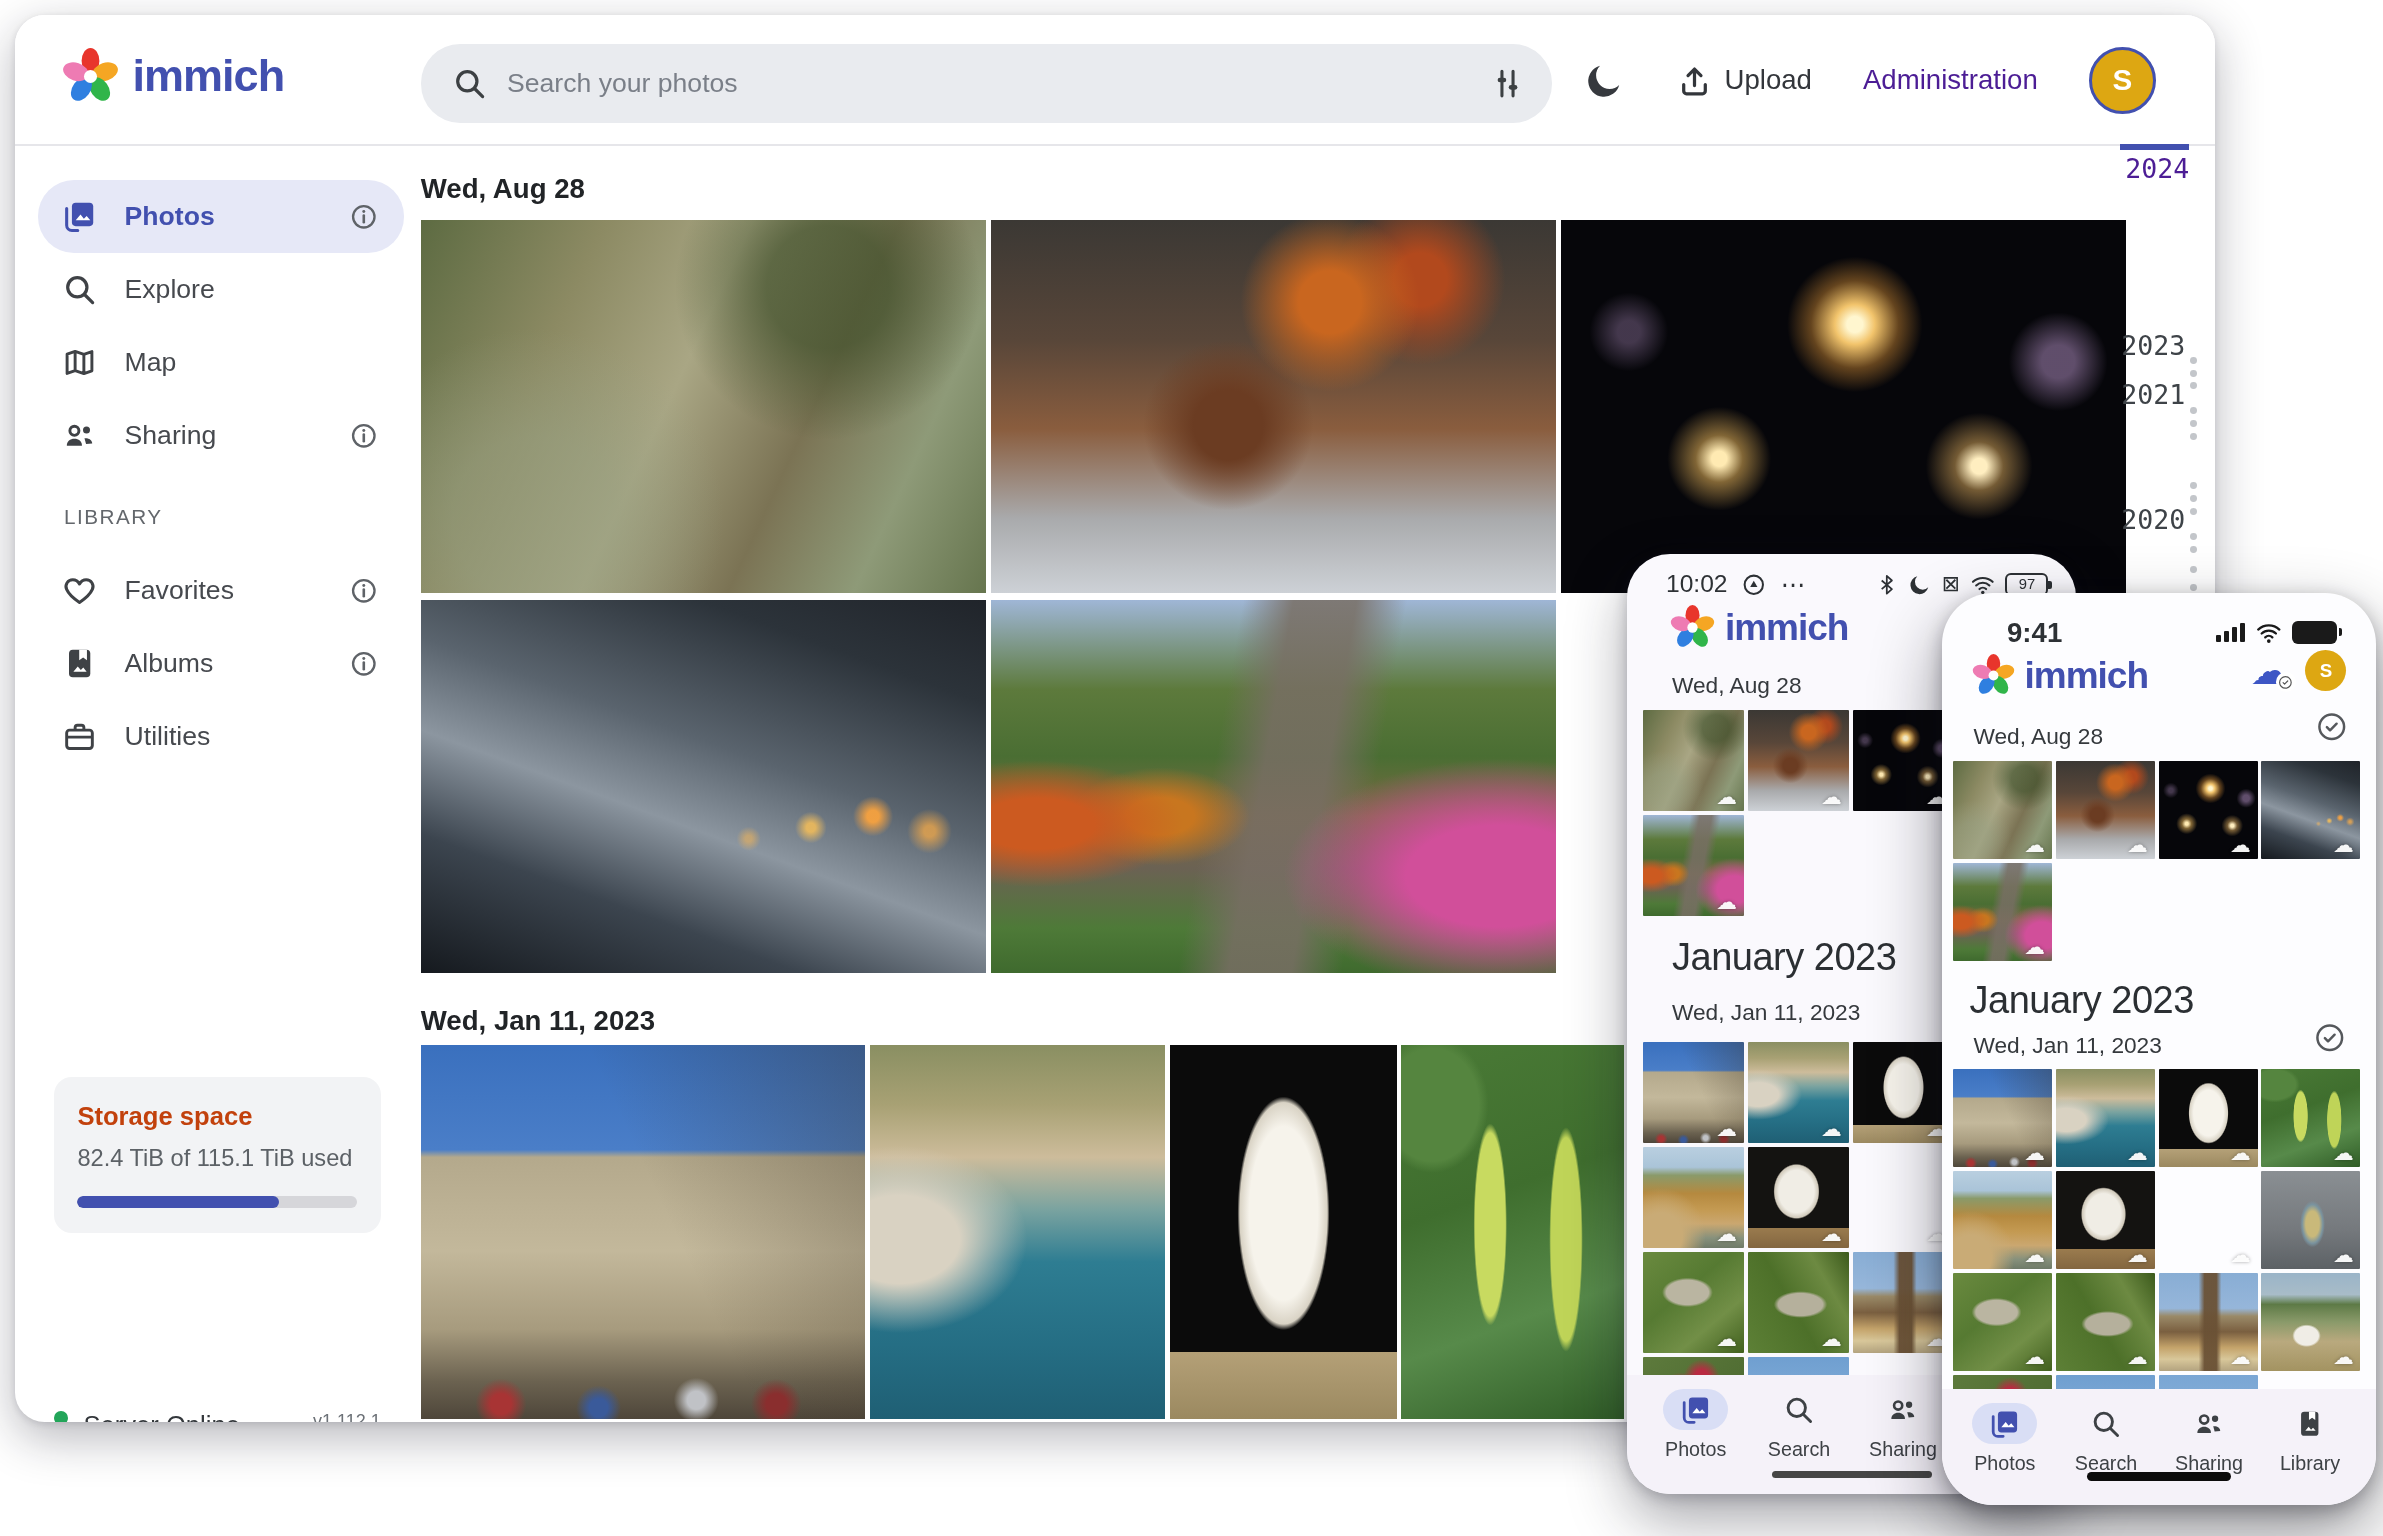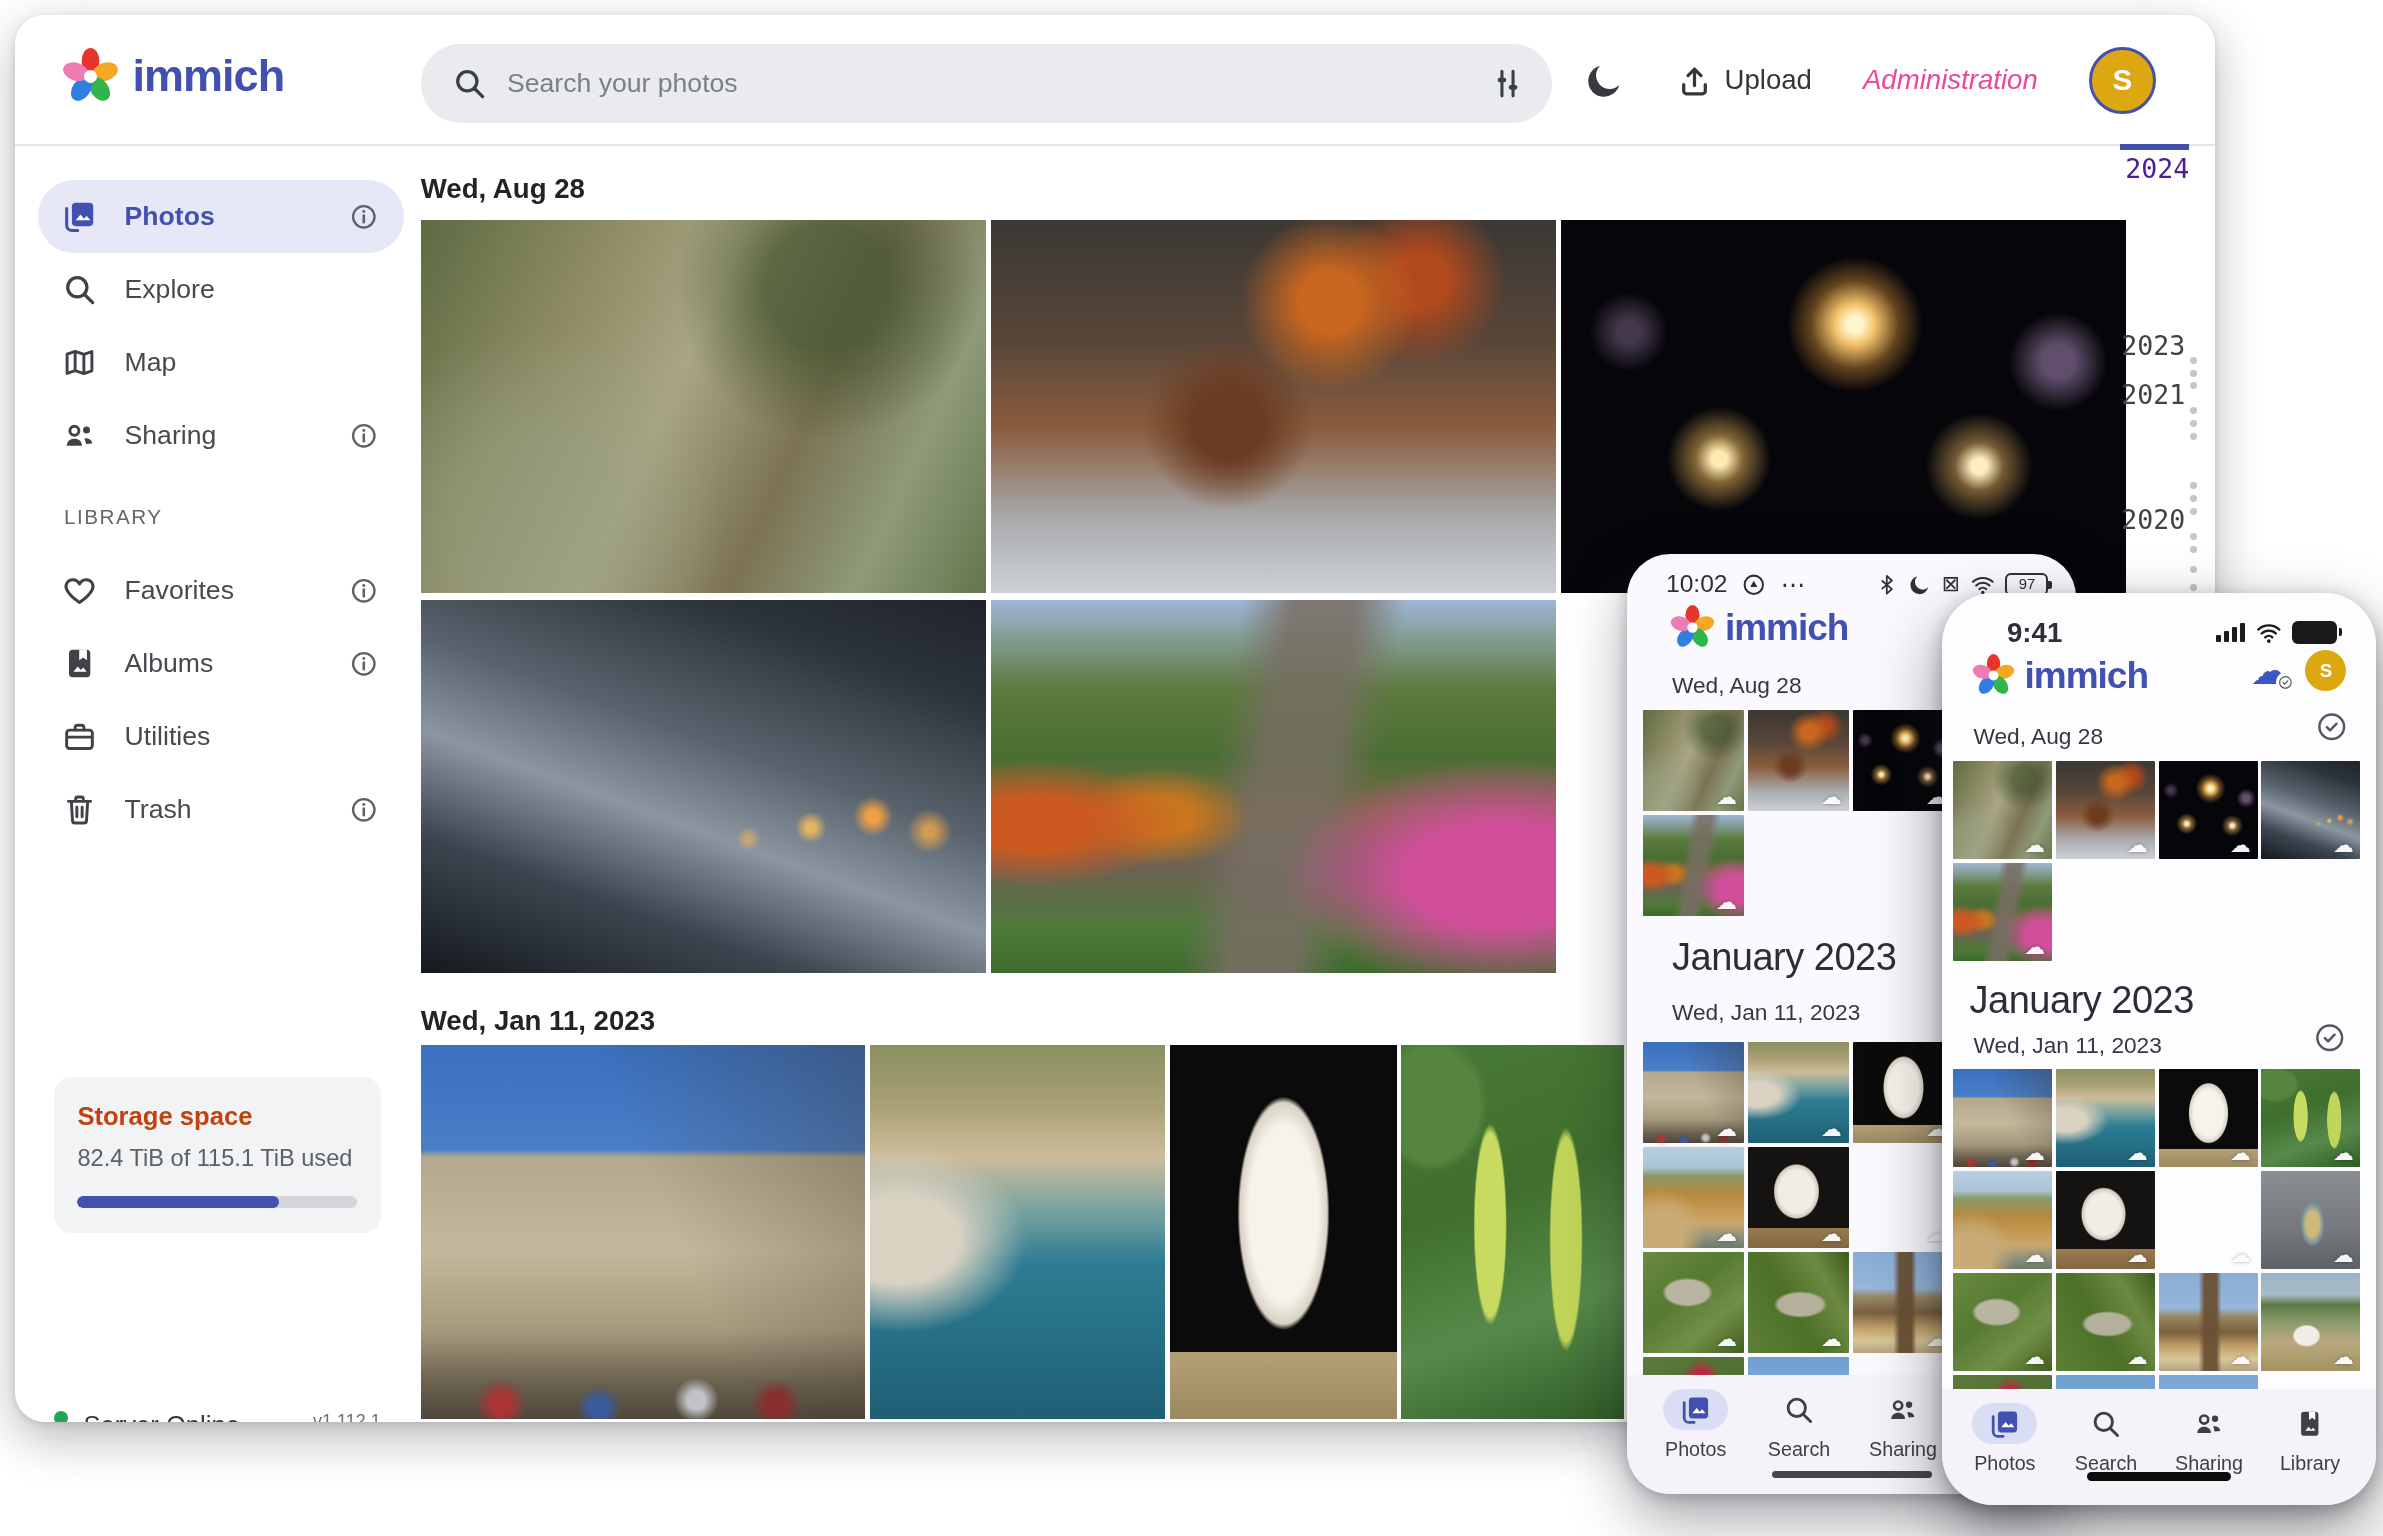--- a/index.html
+++ b/index.html
@@ -19,21 +19,21 @@
   .searchbar { position:absolute; left:406px; top:29.6px; width:1131px; height:79px;
                background:#e9ebef; border-radius:39px; display:flex; align-items:center; }
   .searchbar svg { margin-left:31.5px; }
   .searchbar input { flex:1; border:none; outline:none; background:transparent;
                font-size:26.6px; color:#33373c; padding:0 19.7px; font-family:inherit; }
   .searchbar input::placeholder { color:#7a7f88; }
   .tune-btn { margin-right:25.6px; cursor:pointer; display:flex; }
   .top-actions { position:absolute; right:59px; top:0; height:131px; display:flex; align-items:center; gap:51px; }
   .moon-btn { display:flex; cursor:pointer; }
   .upload-btn { display:flex; align-items:center; gap:11.8px; font-size:27.6px; color:#33363b; cursor:pointer; }
-  .admin-btn { font-size:27.6px; color:#ec4899; cursor:pointer;font-style:italic; }
+  .admin-btn { font-size:27.6px; color:#4c1d95; cursor:pointer; }
   .avatar { width:67px; height:67px; border-radius:50%; background:#dda712; border:3.9px solid #4250af;
             color:#fff; font-size:29.6px; font-weight:700; display:flex; align-items:center; justify-content:center; cursor:pointer; }
 
   
   .sidebar { position:absolute; left:23.6px; top:165px; width:366px; z-index:2; }
   .side-item { display:flex; align-items:center; height:73px; border-radius:36px; cursor:pointer; color:#46494e; }
   .side-item .ic { margin-left:23.6px; }
   .side-item .lbl { margin-left:27.6px; font-size:26.6px; font-weight:500; }
   .side-item .info { margin-left:auto; margin-right:25.6px; color:#5f6368; display:flex; cursor:pointer; }
   .side-item.active { background:#e6e8f7; color:#4250af; }
@@ -401,31 +401,20 @@
               <use href="#i-info"></use>
             </svg>
           </span>
       </div>
       <div class="side-item">
         <svg class="ic" width="35" height="35" color="#3f4246" viewBox="0 0 36 36">
             <use href="#i-briefcase"></use>
           </svg>
         <span class="lbl">Utilities</span>
       </div>
-      <div class="side-item">
-        <svg class="ic" width="35" height="35" color="#3f4246" viewBox="0 0 36 36">
-            <use href="#i-trash"></use>
-          </svg>
-        <span class="lbl">Trash</span>
-        <span class="info">
-            <svg class="ic" width="29.6" height="29.6" viewBox="0 0 30 30">
-              <use href="#i-info"></use>
-            </svg>
-          </span>
-      </div>
     </nav>
 
     <div class="storage">
       <h4>Storage space</h4>
       <div class="usage">82.4 TiB of 115.1 TiB used</div>
       <div class="sbar">
           <div class="fill"></div>
         </div>
     </div>
 

